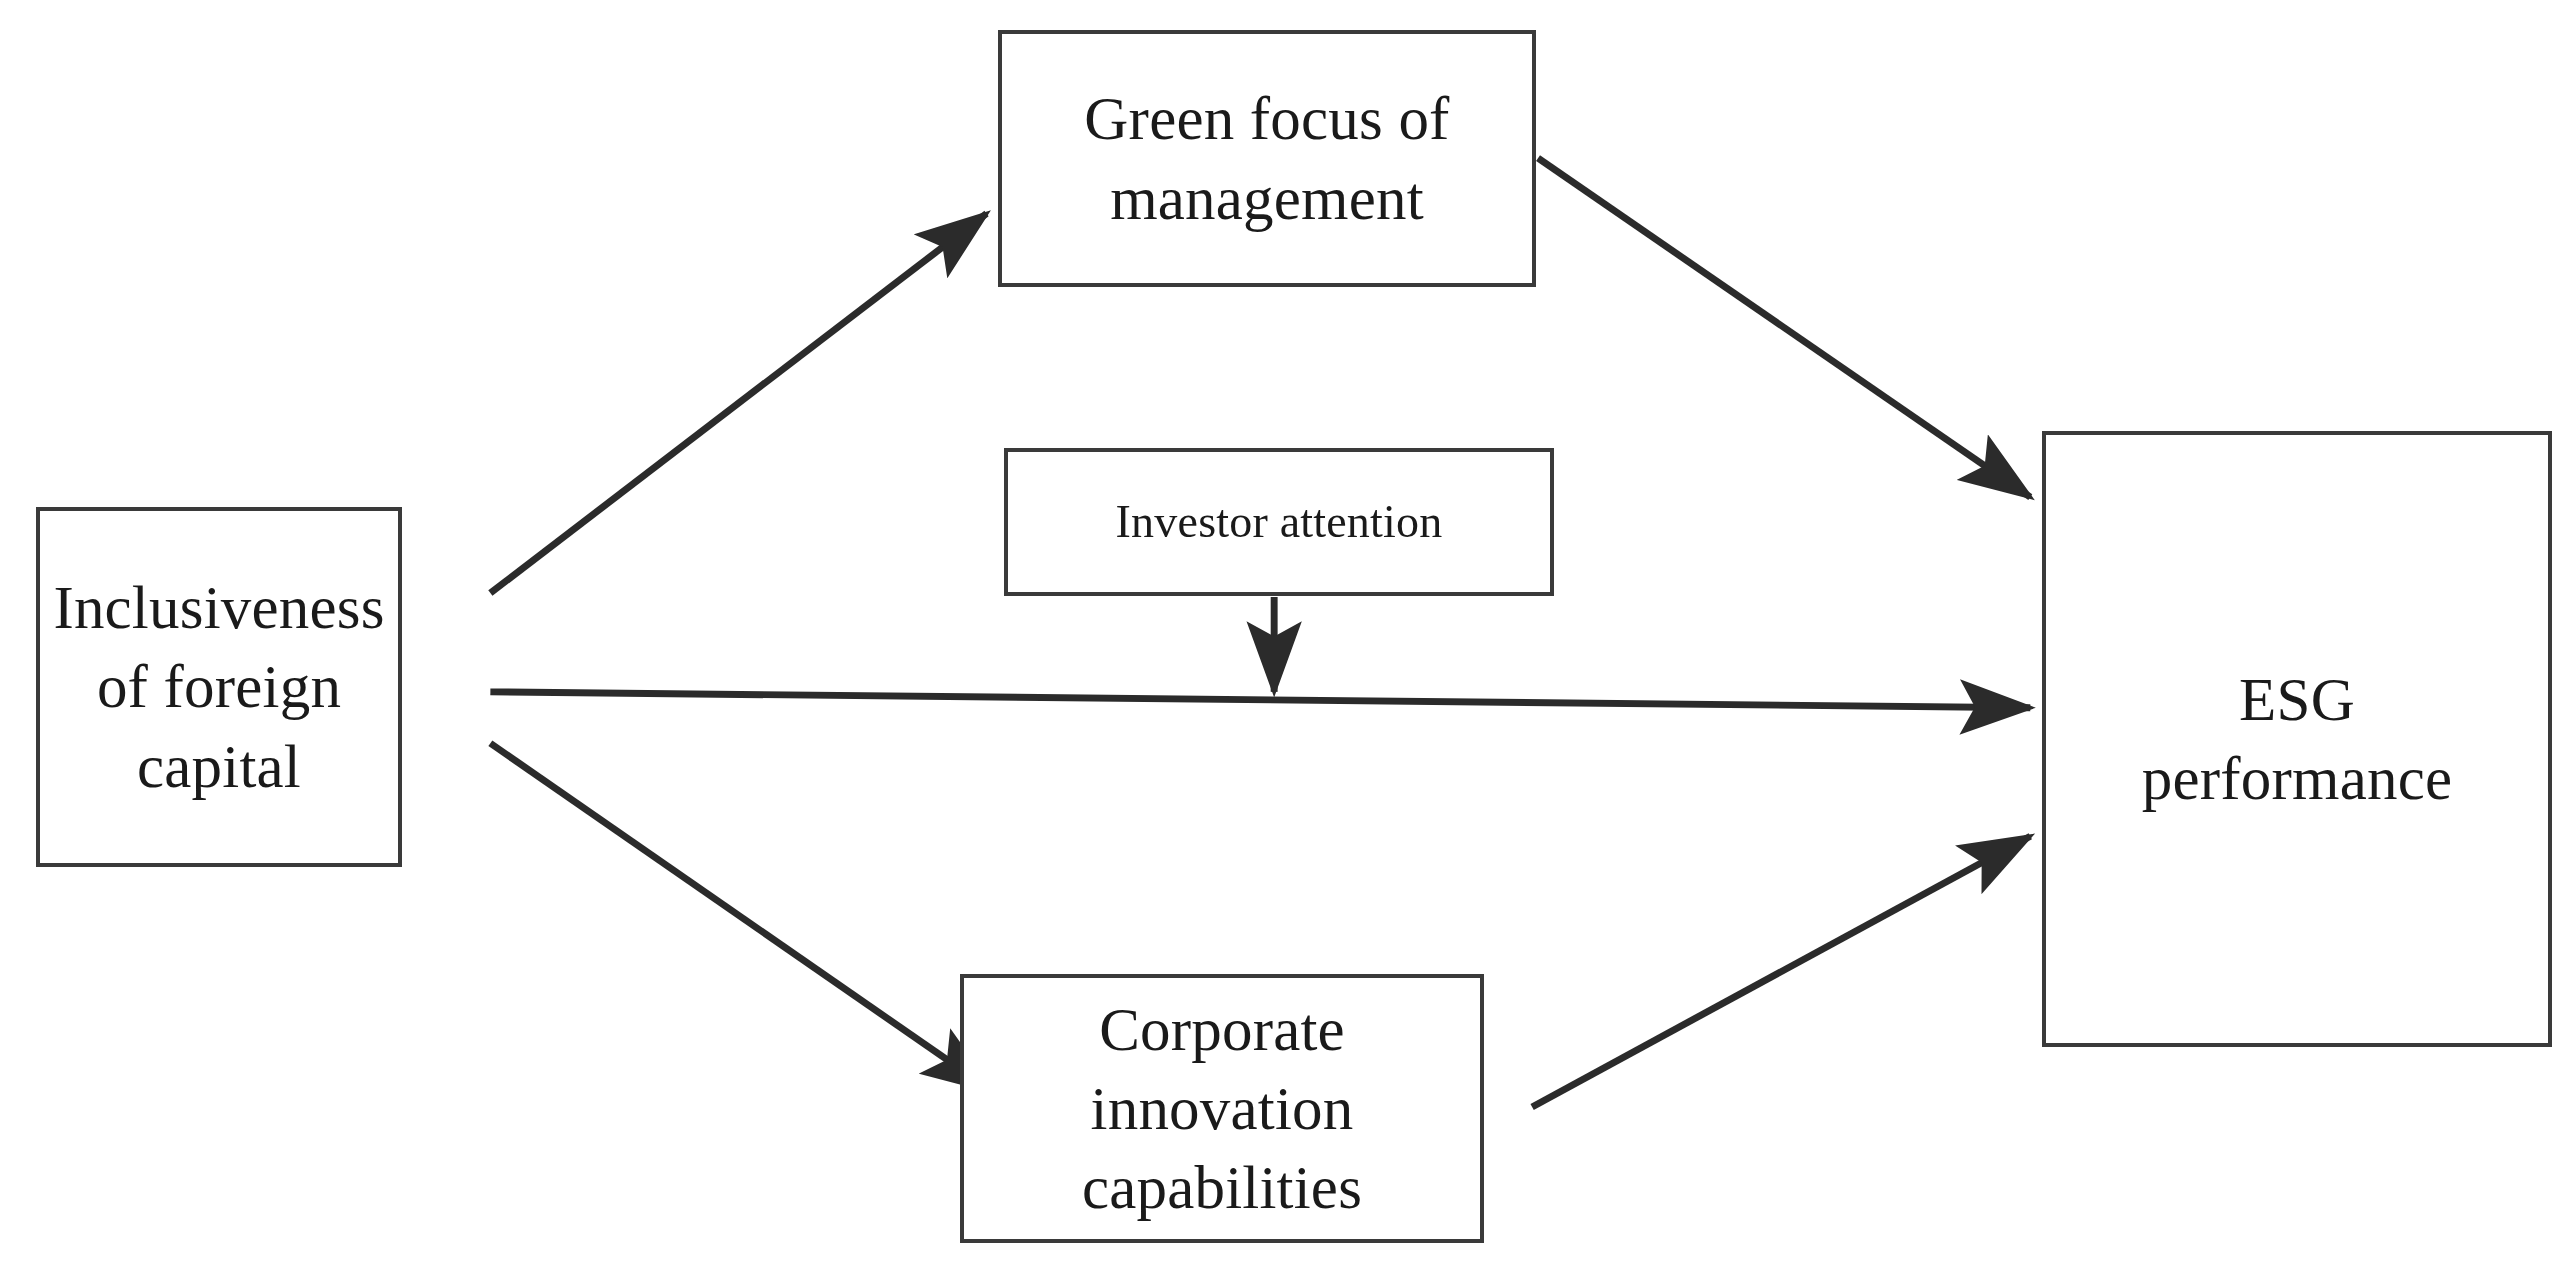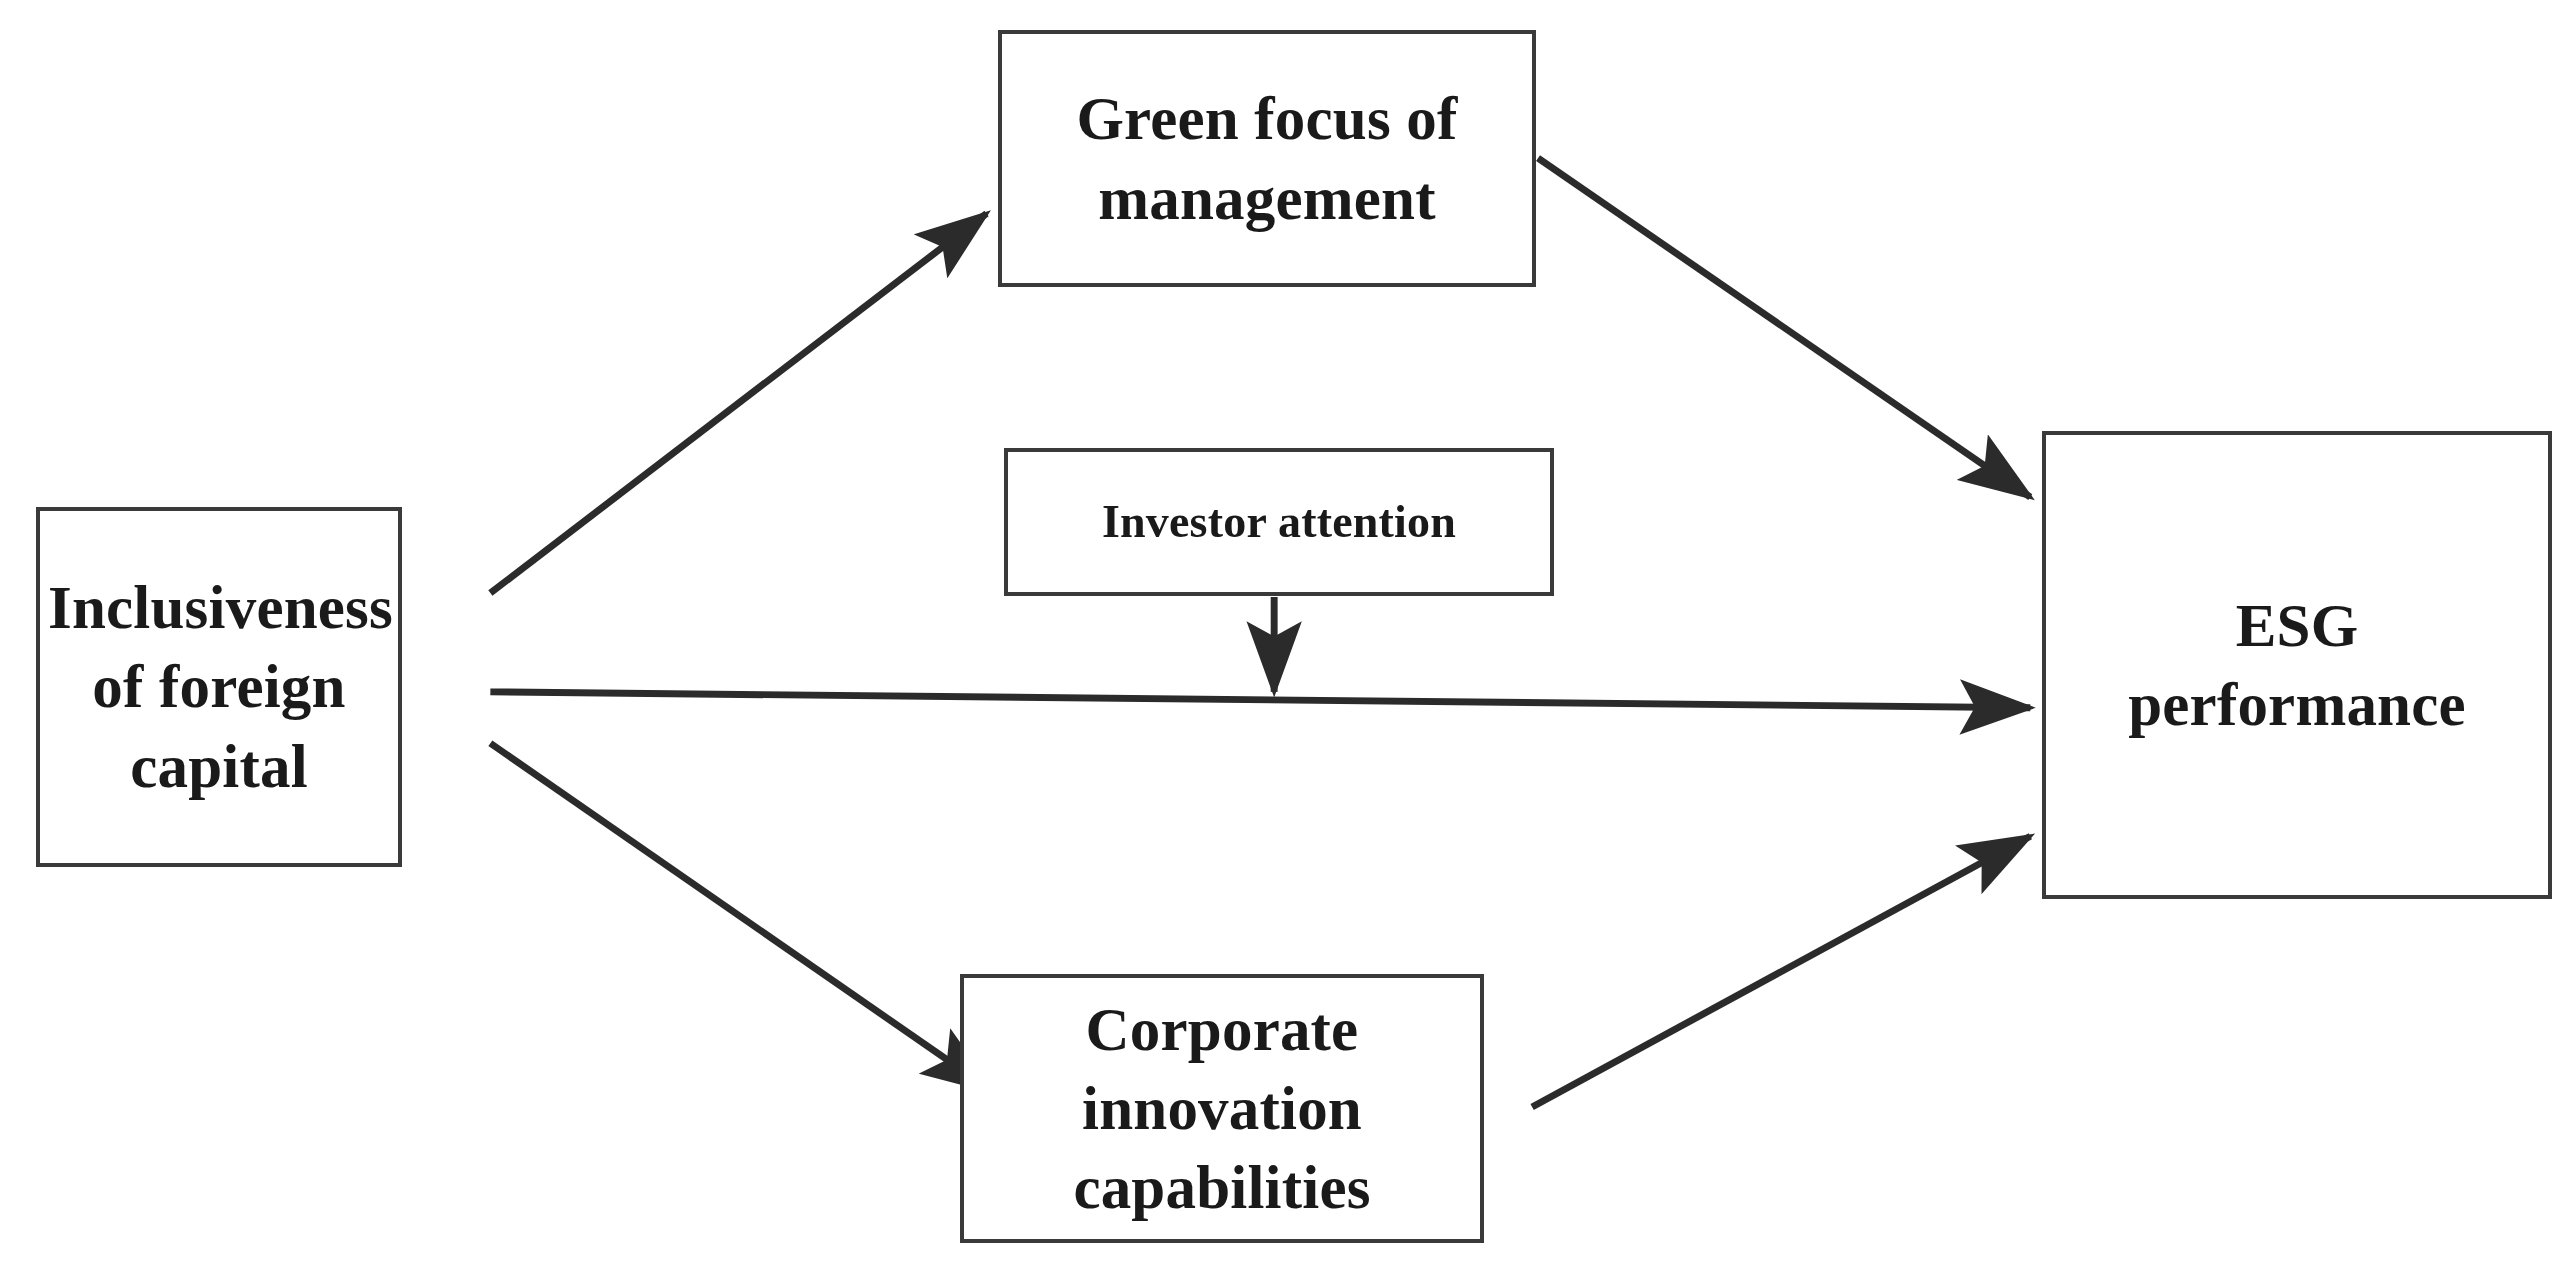--- a/index.html
+++ b/index.html
@@ -28,39 +28,38 @@
   }
   .node-box {
     position: absolute;
     box-sizing: border-box;
     background: #ffffff;
     border: 4px solid #3a3a3a;
     display: flex;
     align-items: center;
     justify-content: flex-start;
     text-align: center;
-    font-weight: bold;
   }
   .node-label {
     display: block;
     width: 100%;
     color: #1a1a1a;
     font-family: "Liberation Serif", "DejaVu Serif", serif;
     font-size: 61px;
     line-height: 1.30;
     letter-spacing: 0.2px;
     white-space: pre-line;
     padding: 0 8px;
     box-sizing: border-box;
   }
   #node-inclusiveness { left: 36px;   top: 507px;  width: 366px;  height: 360px; }
   #node-green-focus   { left: 998px; top: 30px;   width: 538px;  height: 257px; }
   #node-investor      { left: 1004px; top: 448px;  width: 550px;  height: 148px; }
   #node-corporate     { left: 960px; top: 974px;  width: 524px;  height: 269px; }
-  #node-esg           { left: 2042px; top: 431px;  width: 510px;  height: 468px; }
+  #node-esg           { left: 2042px; top: 431px;  width: 510px;  height: 616px; }
   #node-investor .node-label { font-size: 46px; }
 </style>
 </head>
 <body>
 
 <div id="diagram-root">
 
   <svg id="diagram-svg" viewBox="0 0 2606 1292" xmlns="http://www.w3.org/2000/svg">
     <defs>
       <marker id="arrowhead" markerWidth="11" markerHeight="8" refX="10.2" refY="4" orient="auto" markerUnits="strokeWidth">

